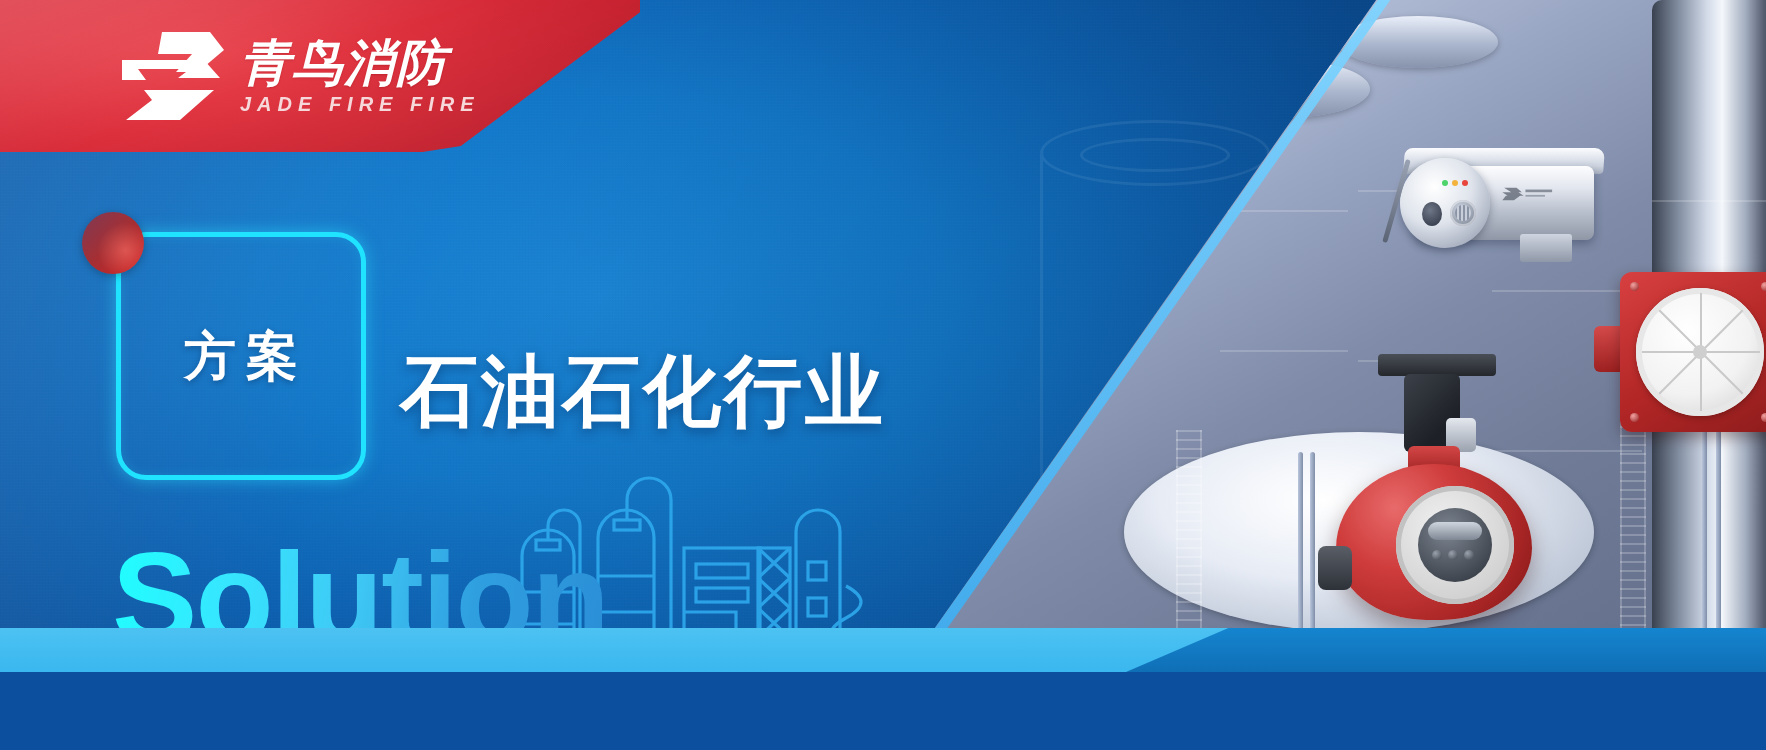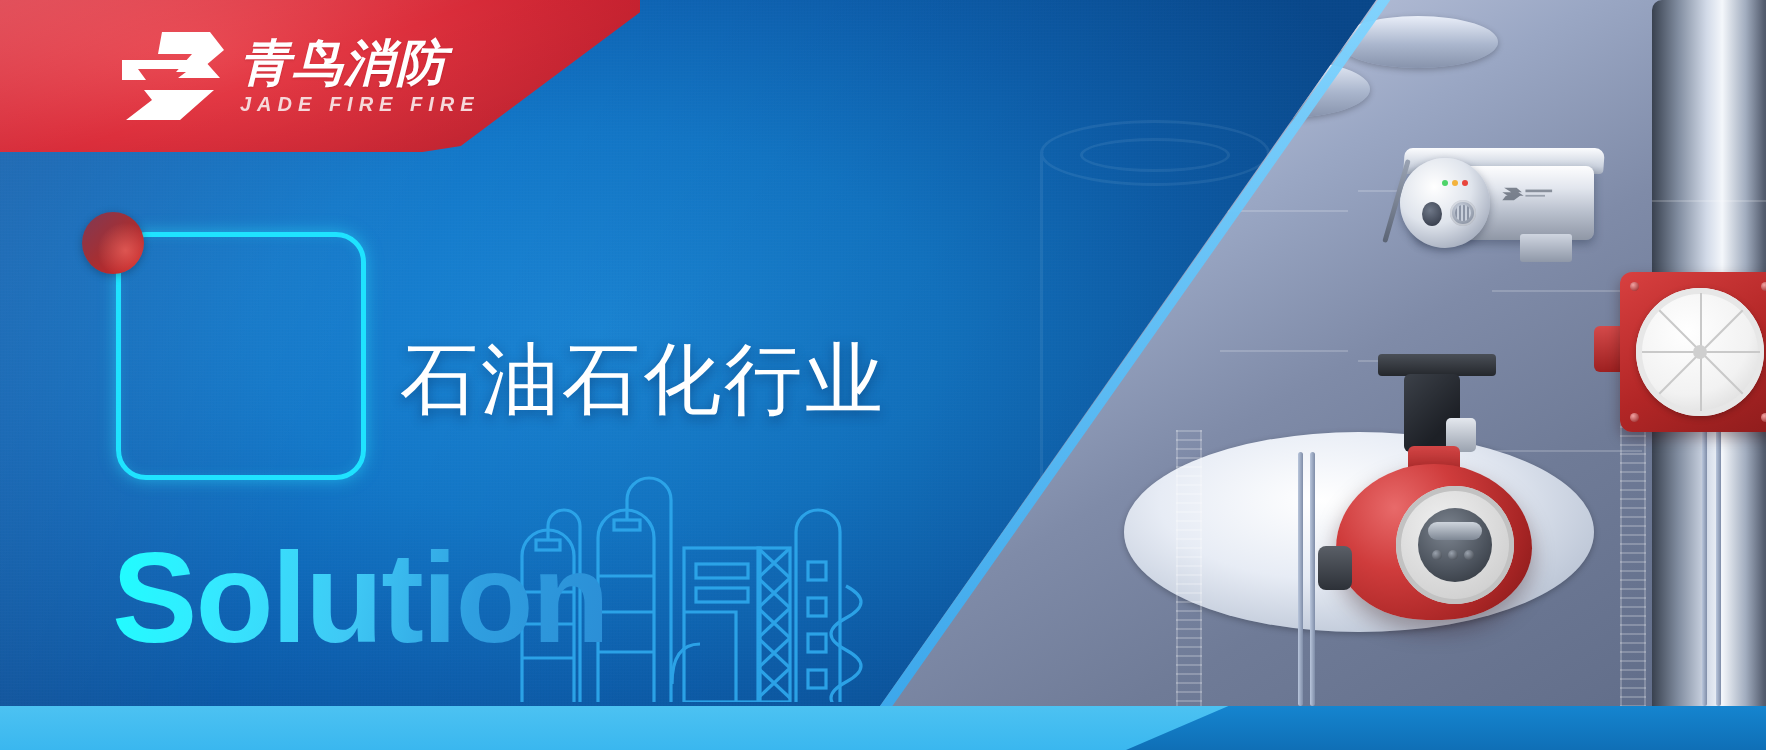--- a/index.html
+++ b/index.html
@@ -1,18 +1,18 @@
 <!DOCTYPE html>
 <html><head>
 <meta charset="utf-8">
 <style>
   html,body{margin:0;padding:0;background:#0c4f9e;}
   *{box-sizing:border-box;}
   .stage{
-    position:relative;width:1766px;height:750px;overflow:hidden;
+    position:relative;width:1766px;height:672px;overflow:hidden;
     font-family:"Liberation Sans","DejaVu Sans",sans-serif;
     background:#c2410c;
   }
 
   
   .bg-blue{
     position:absolute;inset:0;
     background:
       radial-gradient(ellipse 900px 520px at 34% 44%, #1b86d6 0%, #1378c9 38%, #0e62b2 68%, #0a4f99 100%),
       linear-gradient(180deg,#1a8ad8 0%,#1173c4 45%,#0a5099 100%);
@@ -213,22 +213,22 @@
   }
 
   
   .title1{
     position:absolute;left:400px;top:272px;
     font-size:58px;font-weight:normal;color:#ffffff;letter-spacing:3px;line-height:1;
     text-shadow:0 2px 8px rgba(0,34,84,.30);
     white-space:nowrap;
   }
   .title2{
-    position:absolute;left:400px;top:340px;
-    font-size:78px;font-weight:normal;color:#ffffff;letter-spacing:3px;line-height:1;
+    position:absolute;left:400px;top:352px;
+    font-size:78px;font-weight:bold;color:#ffffff;letter-spacing:3px;line-height:1;
     text-shadow:0 4px 12px rgba(0,30,76,.40);
     white-space:nowrap;
   }
 
   
   .solution{
     position:absolute;left:112px;top:534px;
     font-size:128px;font-weight:bold;letter-spacing:-2px;line-height:1;
     background:linear-gradient(100deg,#1fffff 0%,#35e8ff 22%,#3fc9f5 48%,#2f9fe0 72%,#2b8ed6 100%);
     -webkit-background-clip:text;background-clip:text;color:transparent;
@@ -418,20 +418,21 @@
       </g>
     </svg>
     <div class="logo-text">
       <div class="logo-cn">青鸟消防</div>
       <div class="logo-en">JADE FIRE FIRE</div>
     </div>
   </div>
 
   <div class="badge">
     <div class="badge-text">
+      <span>方案</span>
     </div>
   </div>
   <div class="badge-dot"></div>
 
   <div class="title2">石油石化行业</div>
 
   <div class="solution">Solution</div>
 
   <div class="bottombar"></div>
   <div class="bottombar-acc"></div>

